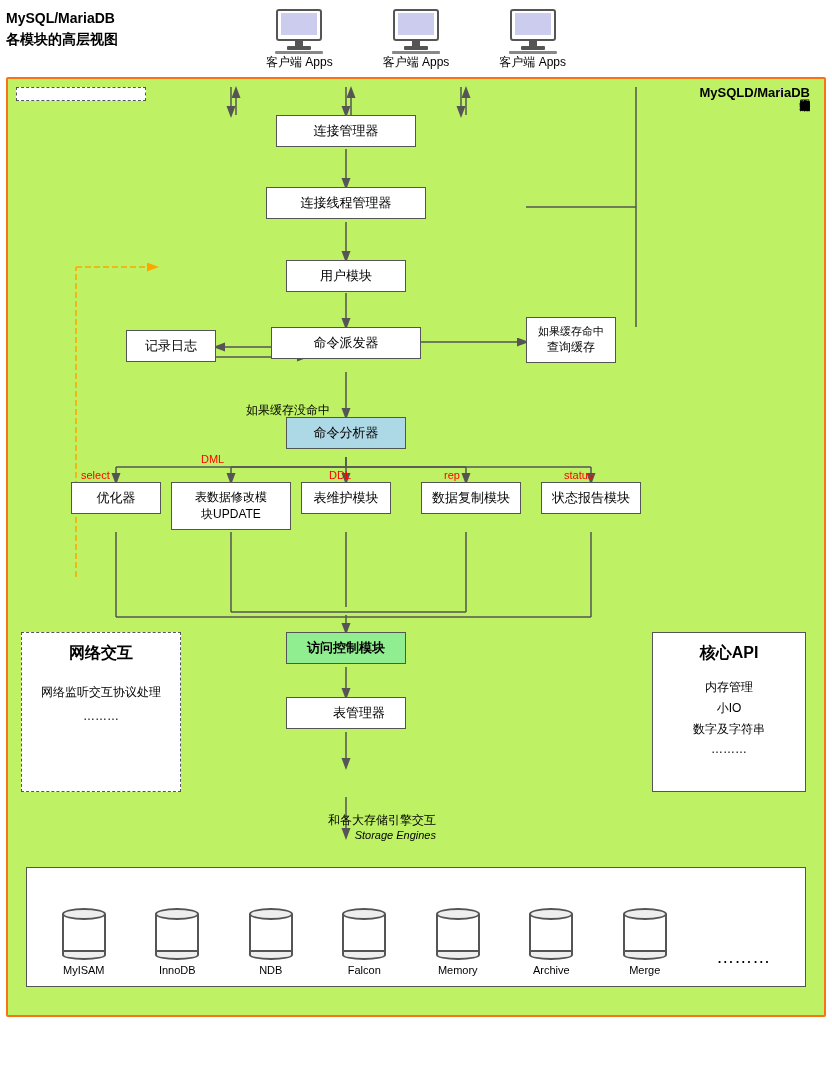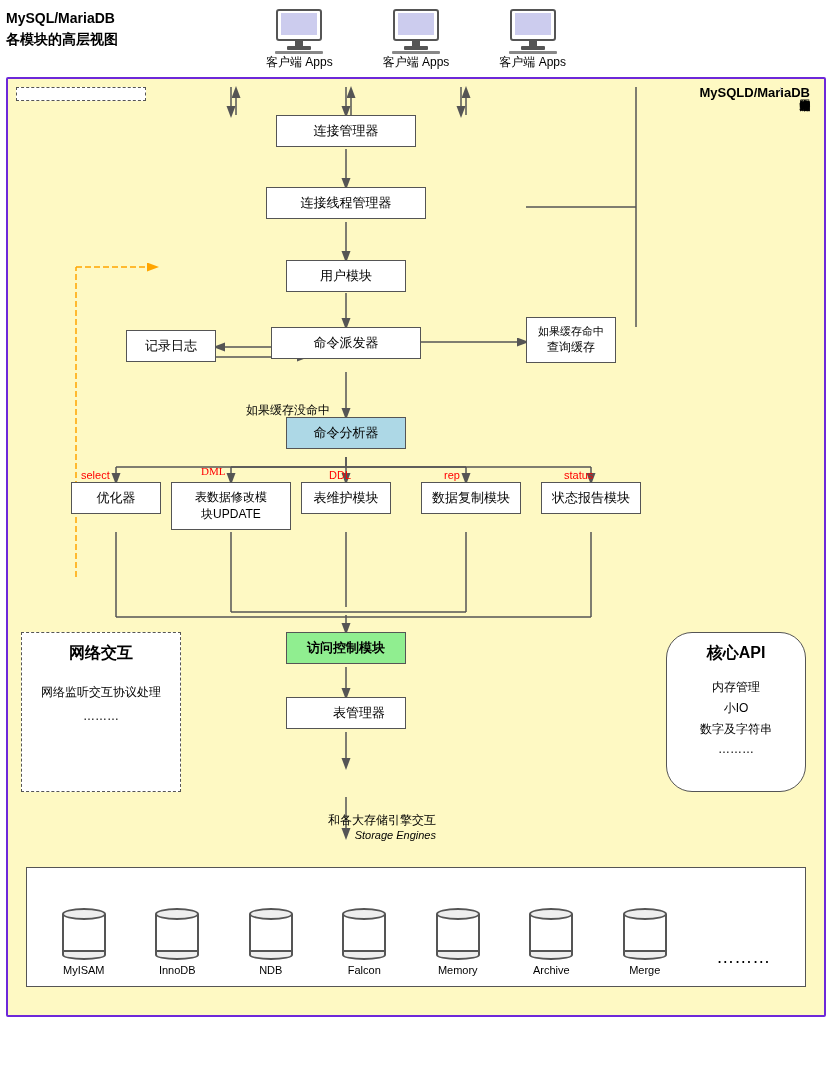--- a/index.html
+++ b/index.html
@@ -30,26 +30,26 @@
 
     .client-item {
       display: flex;
       flex-direction: column;
       align-items: center;
       font-size: 12px;
     }
 
     
     .main-border {
-      border: 2px solid #6d28d9;
+      border: 2px solid #f97316;
       border-radius: 2px;
       position: relative;
       margin-top: 8px;
       padding: 8px;
-      background: #fef9c3;
+      background: #bef264;
     }
 
     .mysqld-label {
       position: absolute;
       top: 6px;
       right: 14px;
       font-size: 13px;
       font-weight: bold;
     }
 
@@ -310,21 +310,21 @@
         <span>如果缓存没命中</span>
       </div>
 
       <div class="box box-blue" style="left:270px; top:330px; width:120px;font-family:Liberation Serif, serif;">
         <span>命令分析器</span>
       </div>
 
       <div style="position:absolute; left:65px; top:378px;">
         <span class="red-text">select</span>
       </div>
-      <div style="position:absolute; left:185px; top:374px;font-family:Liberation Serif, serif;">
+      <div style="position:absolute; left:185px; top:362px;">
         <span class="red-text">DML</span>
       </div>
       <div style="position:absolute; left:313px; top:378px;">
         <span class="red-text">DDL</span>
       </div>
       <div style="position:absolute; left:428px; top:378px;">
         <span class="red-text">rep</span>
       </div>
       <div style="position:absolute; left:548px; top:378px;">
         <span class="red-text">status</span>
@@ -364,21 +364,21 @@
         <div>和各大存储引擎交互</div>
         <div style="font-style:italic; font-size:11px;">Storage Engines</div>
       </div>
 
       <div class="dashed-box" style="left:5px; top:545px; width:160px; height:160px; padding:10px; text-align:center;">
         <div style="font-size:16px; font-weight:bold;">网络交互</div>
         <div style="font-size:12px; margin-top:20px;">网络监听交互协议处理</div>
         <div style="font-size:12px; margin-top:8px;">………</div>
       </div>
 
-      <div class="dashed-box" style="right:10px; top:545px; width:140px; height:160px; padding:10px; text-align:center; border-style:solid;border-radius:26px;">
+      <div class="dashed-box" style="right:10px; top:545px; width:154px; height:160px; padding:10px; text-align:center; border-style:solid;">
         <div style="font-size:16px; font-weight:bold;">核心API</div>
         <div style="font-size:12px; margin-top:15px;">内存管理</div>
         <div style="font-size:12px; margin-top:4px;">小IO</div>
         <div style="font-size:12px; margin-top:4px;">数字及字符串</div>
         <div style="font-size:12px; margin-top:4px;">………</div>
       </div>
 
       <div class="storage-engines-box" style="left:10px; top:780px; width:780px; height:120px; padding:10px;">
 
         <div style="display:flex; justify-content:space-around; align-items:flex-end; height:100%;">

